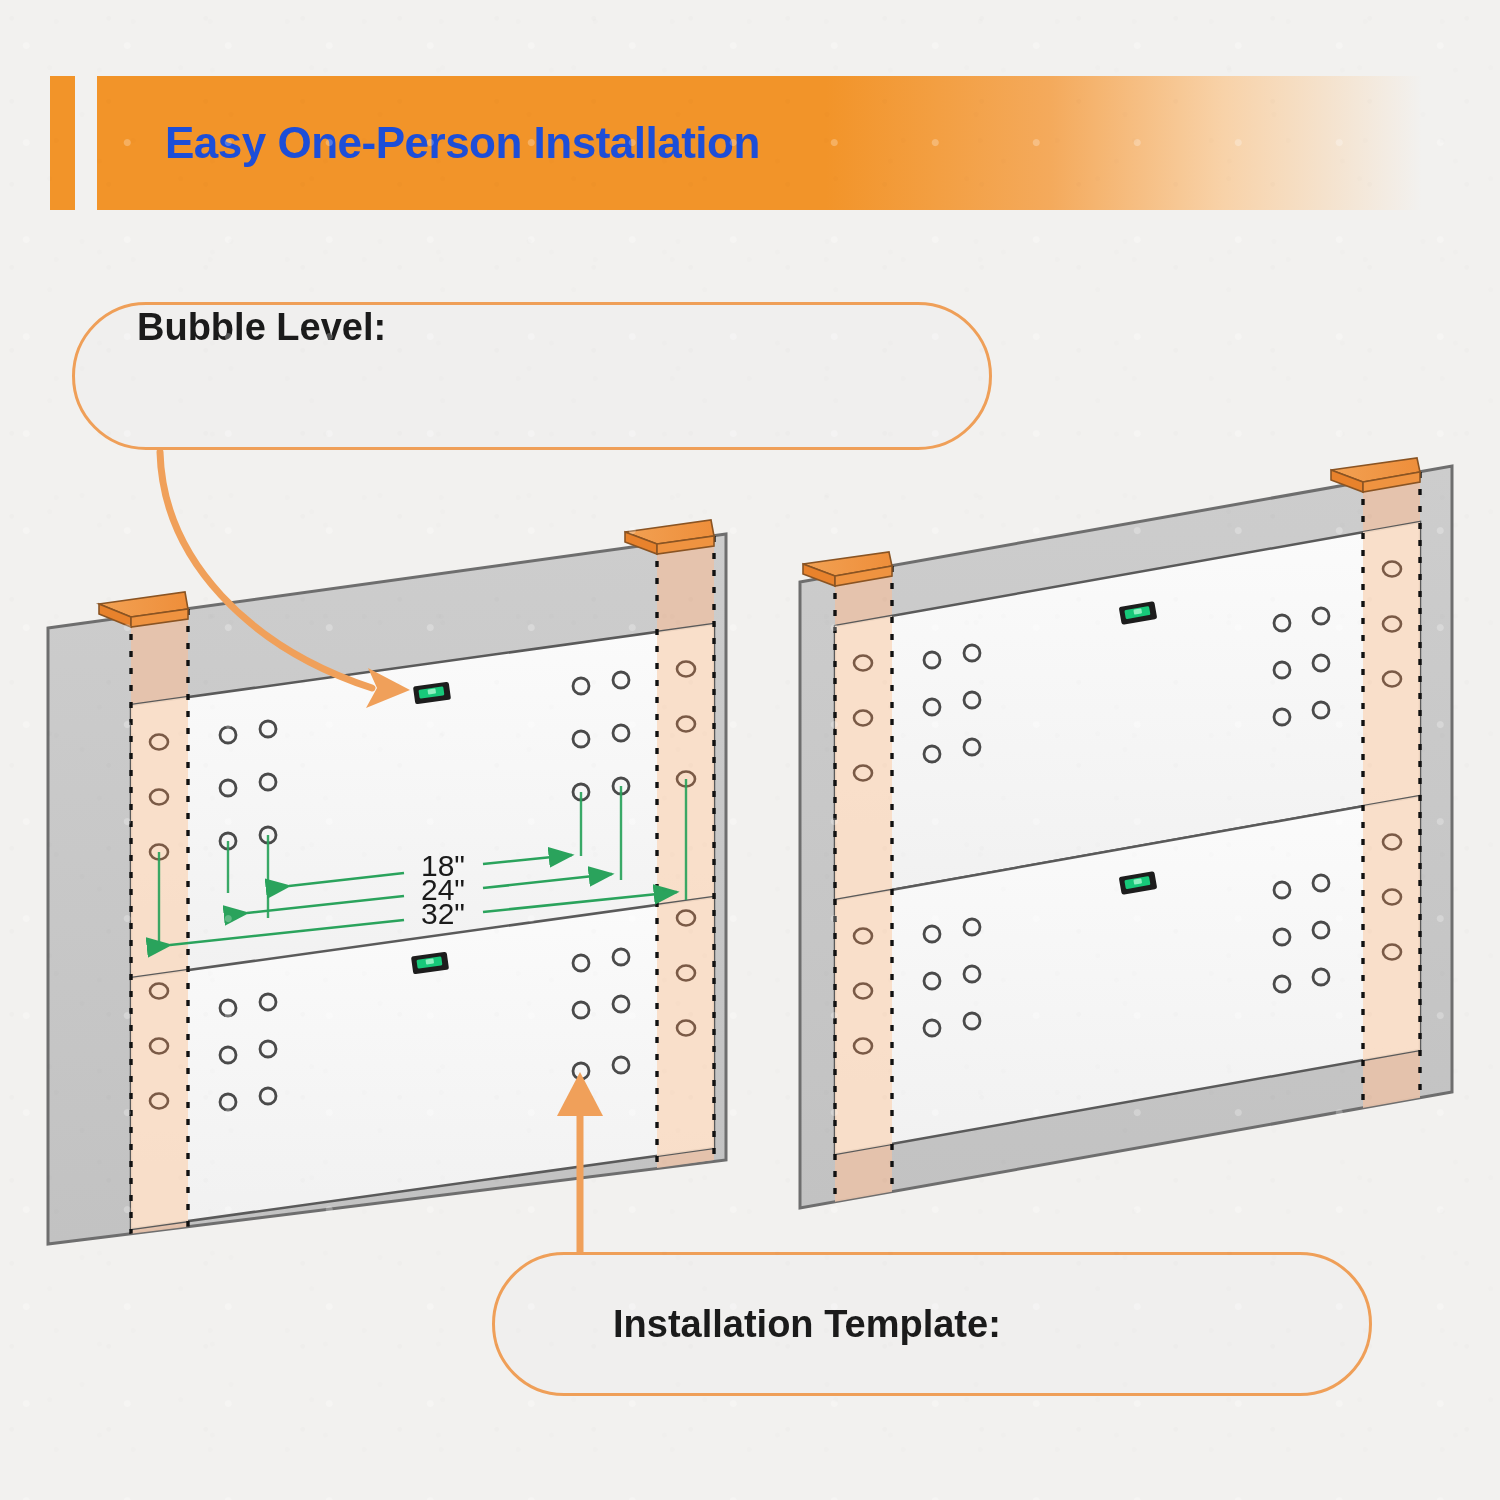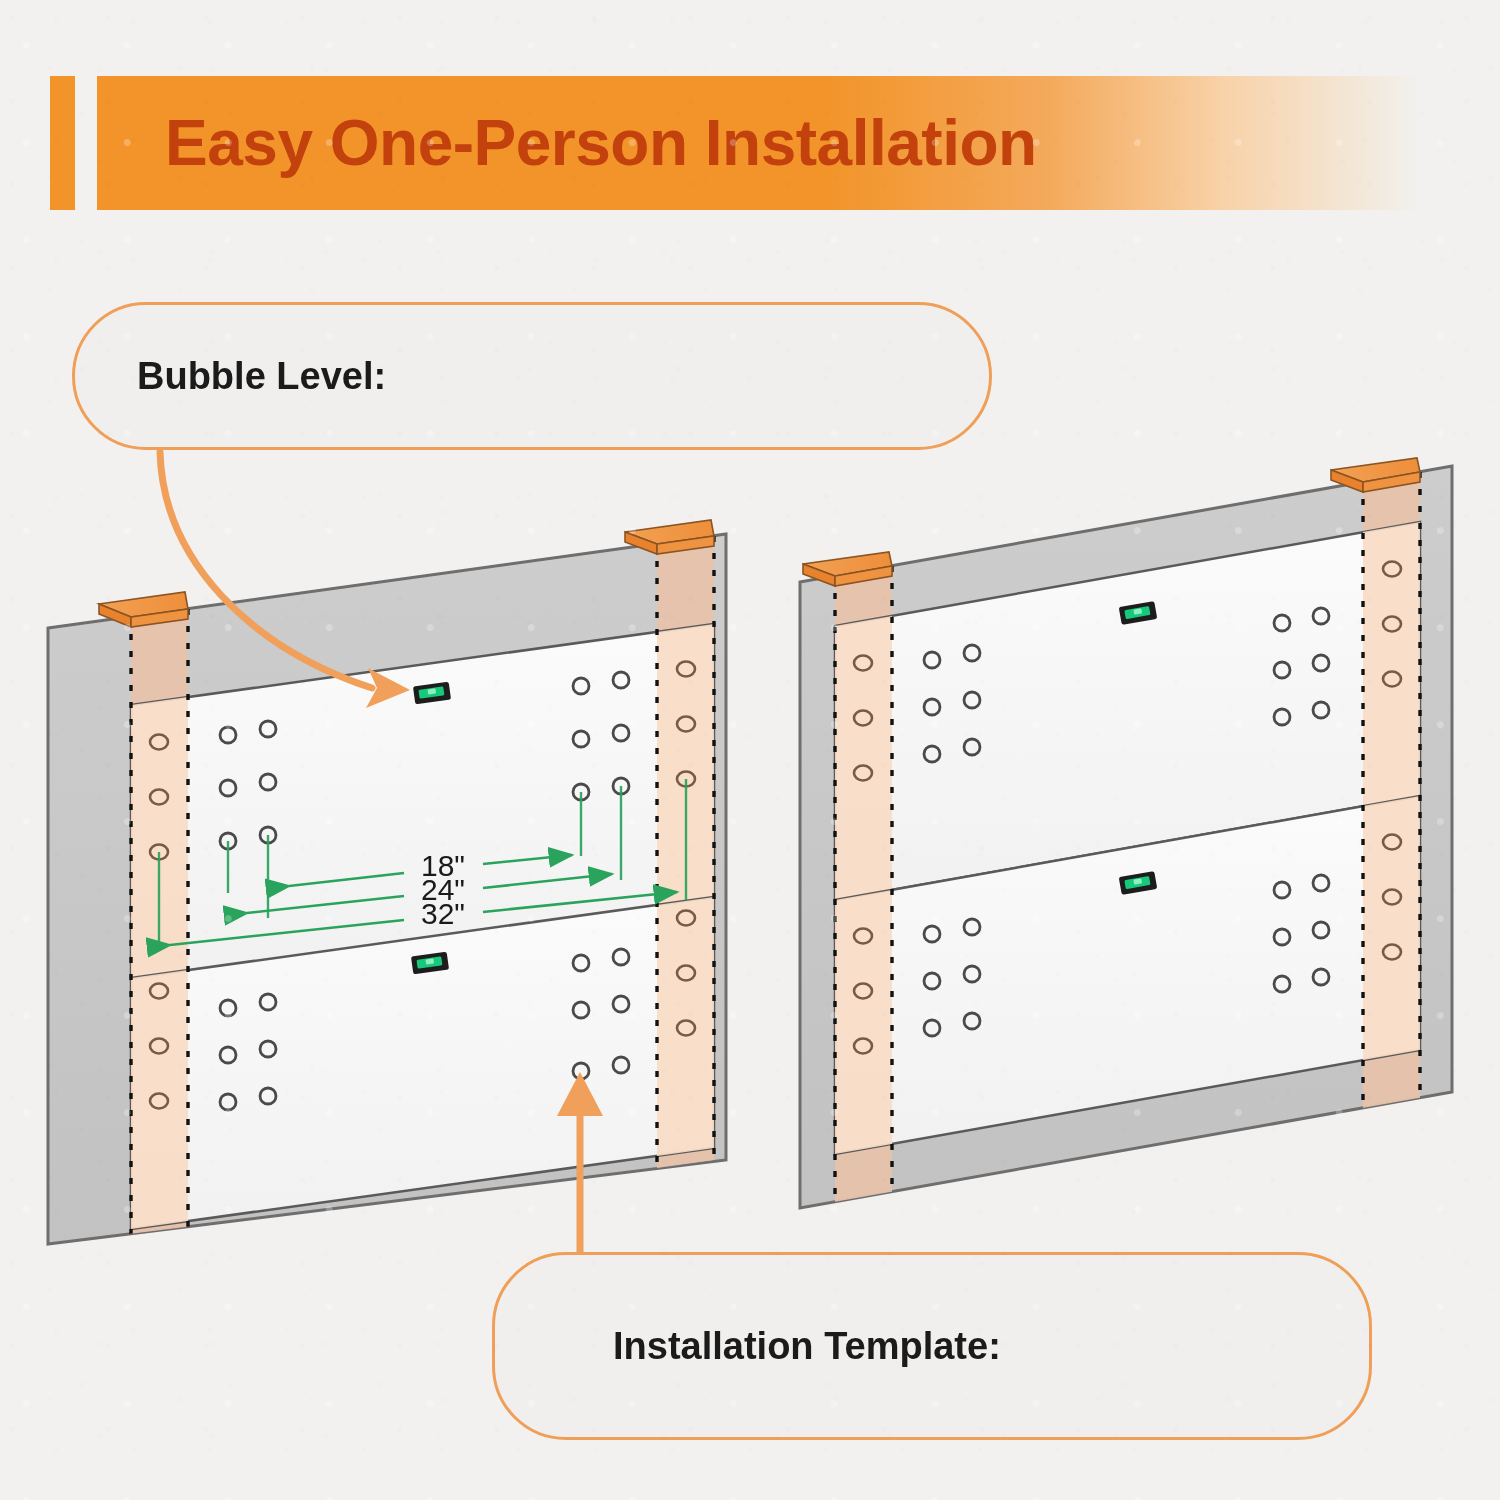--- a/index.html
+++ b/index.html
@@ -31,41 +31,41 @@
     position:absolute;left:0;top:0;width:25px;height:134px;
     background:#F29429;
   }
   #header-bar{
     position:absolute;left:47px;top:0;width:1325px;height:134px;
     background:linear-gradient(90deg,#F29429 0%,#F29429 55%,#f4aa5c 72%,#f8d2a8 85%,rgba(242,148,41,0) 100%);
   }
   #header-title{
     position:absolute;left:115px;top:0;height:134px;
     display:flex;align-items:center;
-    font-size:64px;font-weight:bold;color:#c2410c;
+    font-size:44px;font-weight:bold;color:#1d4ed8;
     letter-spacing:-0.5px;white-space:nowrap;
   }
 
   
   .callout{
     position:absolute;z-index:30;
     background:#f0efee;
     border:3px solid #ef9f58;
     box-sizing:border-box;
     display:flex;flex-direction:column;justify-content:center;
   }
   .callout-title{font-size:38px;font-weight:bold;color:#1b1b1b;line-height:1.18;}
   .callout-desc{font-size:37px;font-weight:normal;color:#1b1b1b;line-height:1.18;}
 
   #callout-bubble-level{
     left:72px;top:302px;width:920px;height:148px;
-    border-radius:74px;padding-left:62px;
+    border-radius:74px;padding-left:62px;justify-content:space-between;
   }
   #callout-install-template{
-    left:492px;top:1252px;width:880px;height:188px;
+    left:492px;top:1252px;width:880px;height:144px;
     border-radius:74px;padding-left:118px;
   }
 
   
   #diagram{position:absolute;left:0;top:0;width:1500px;height:1500px;z-index:10;}
 </style>
 </head>
 <body>
 
 <svg id="diagram" viewBox="0 0 1500 1500">

